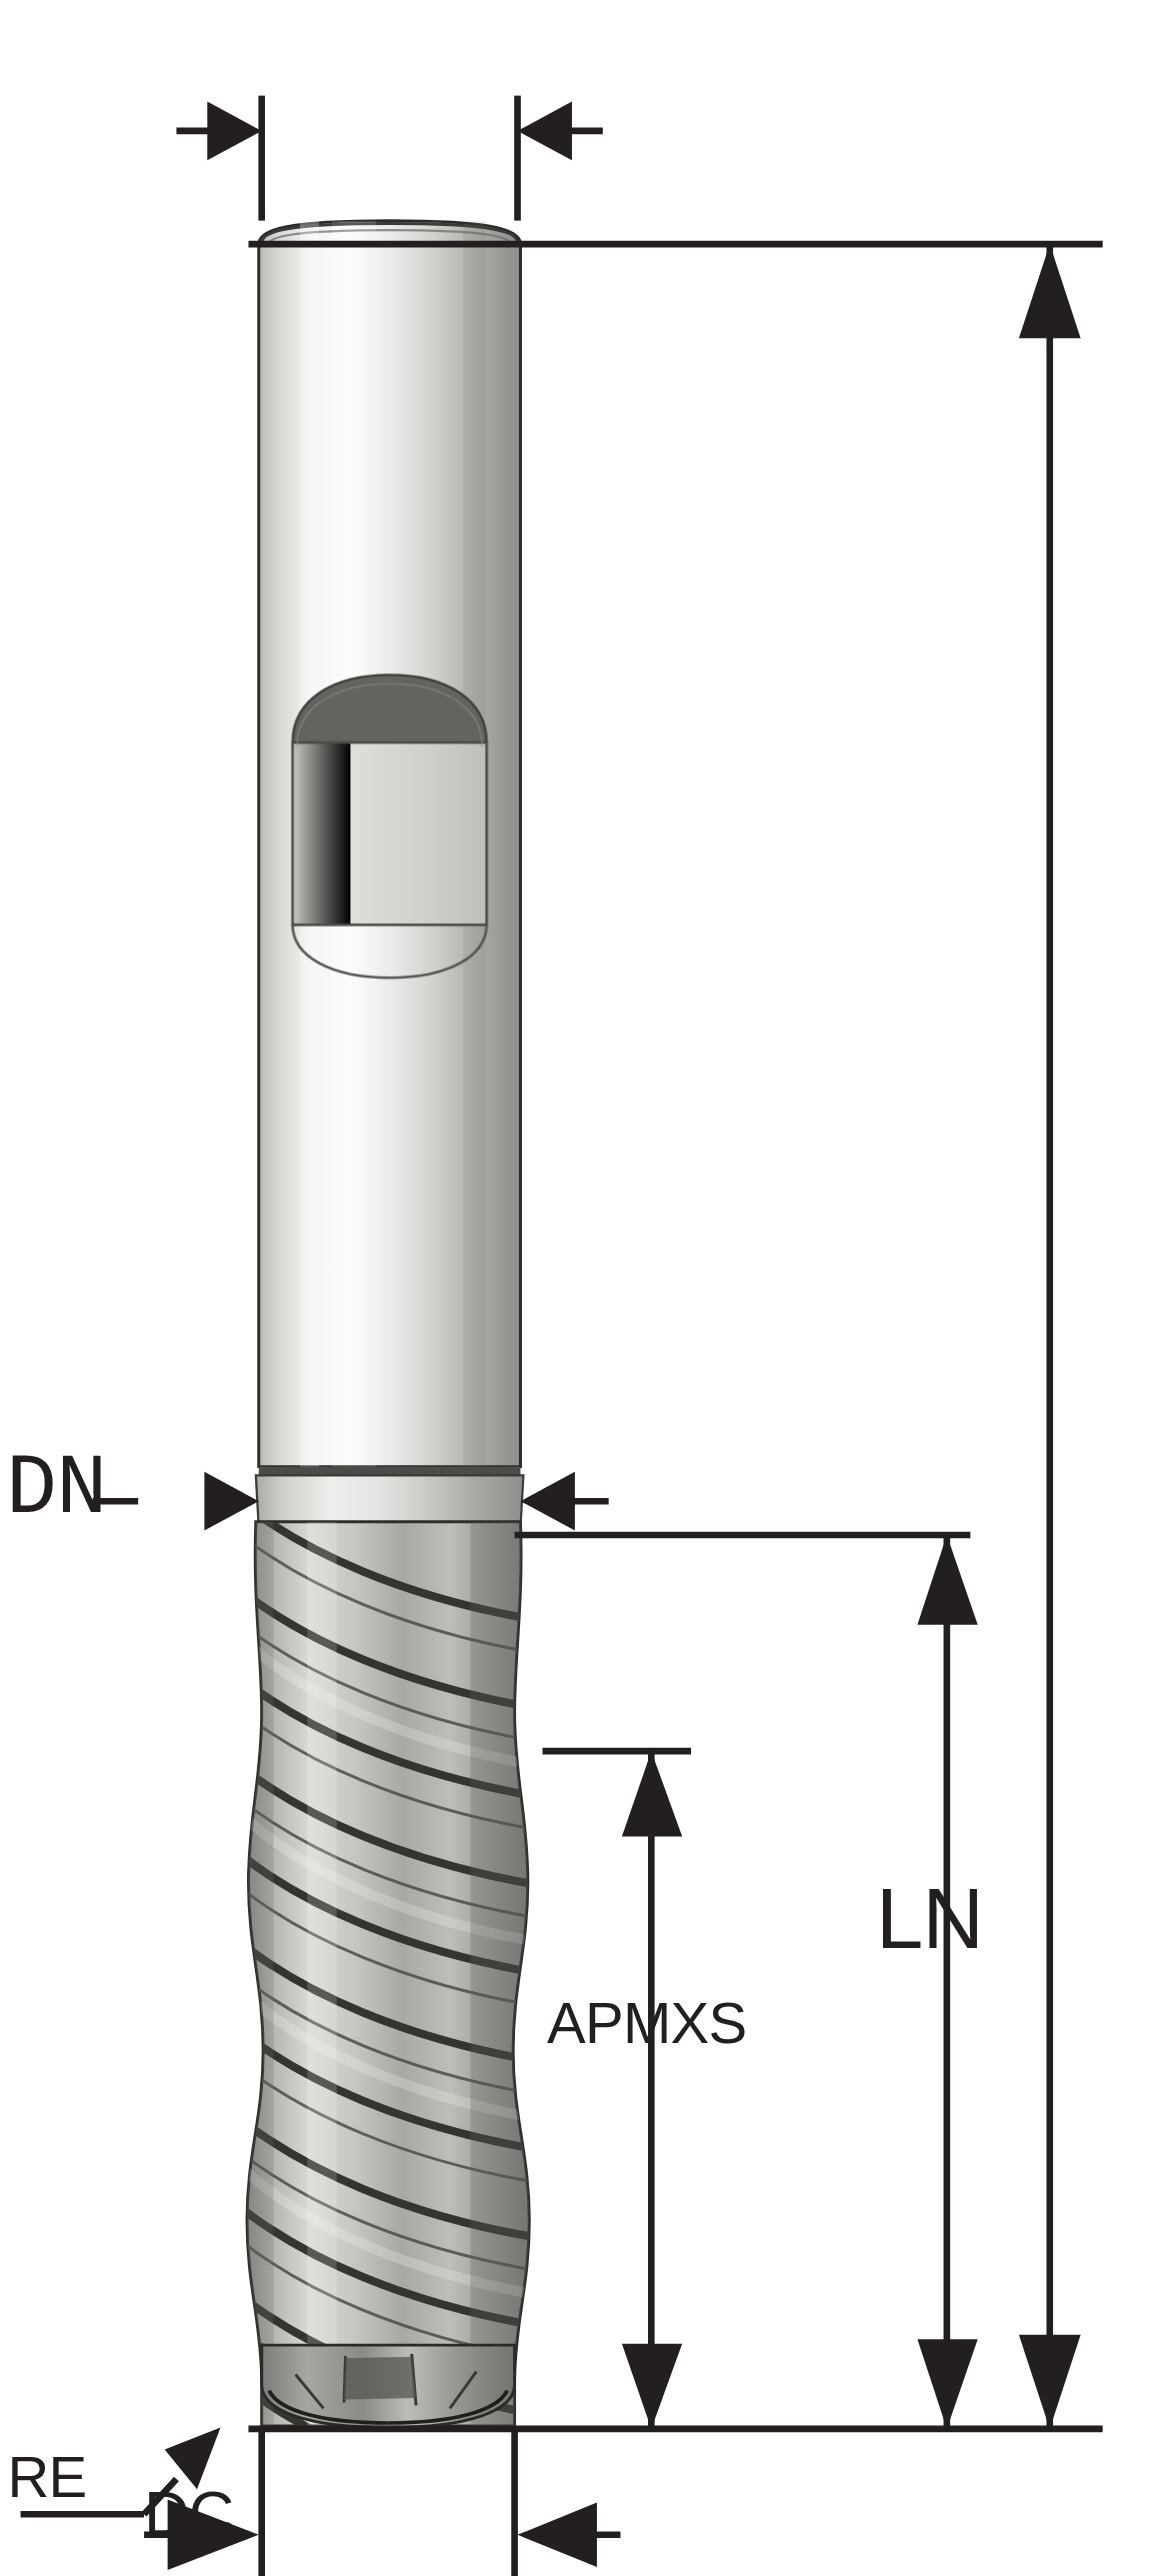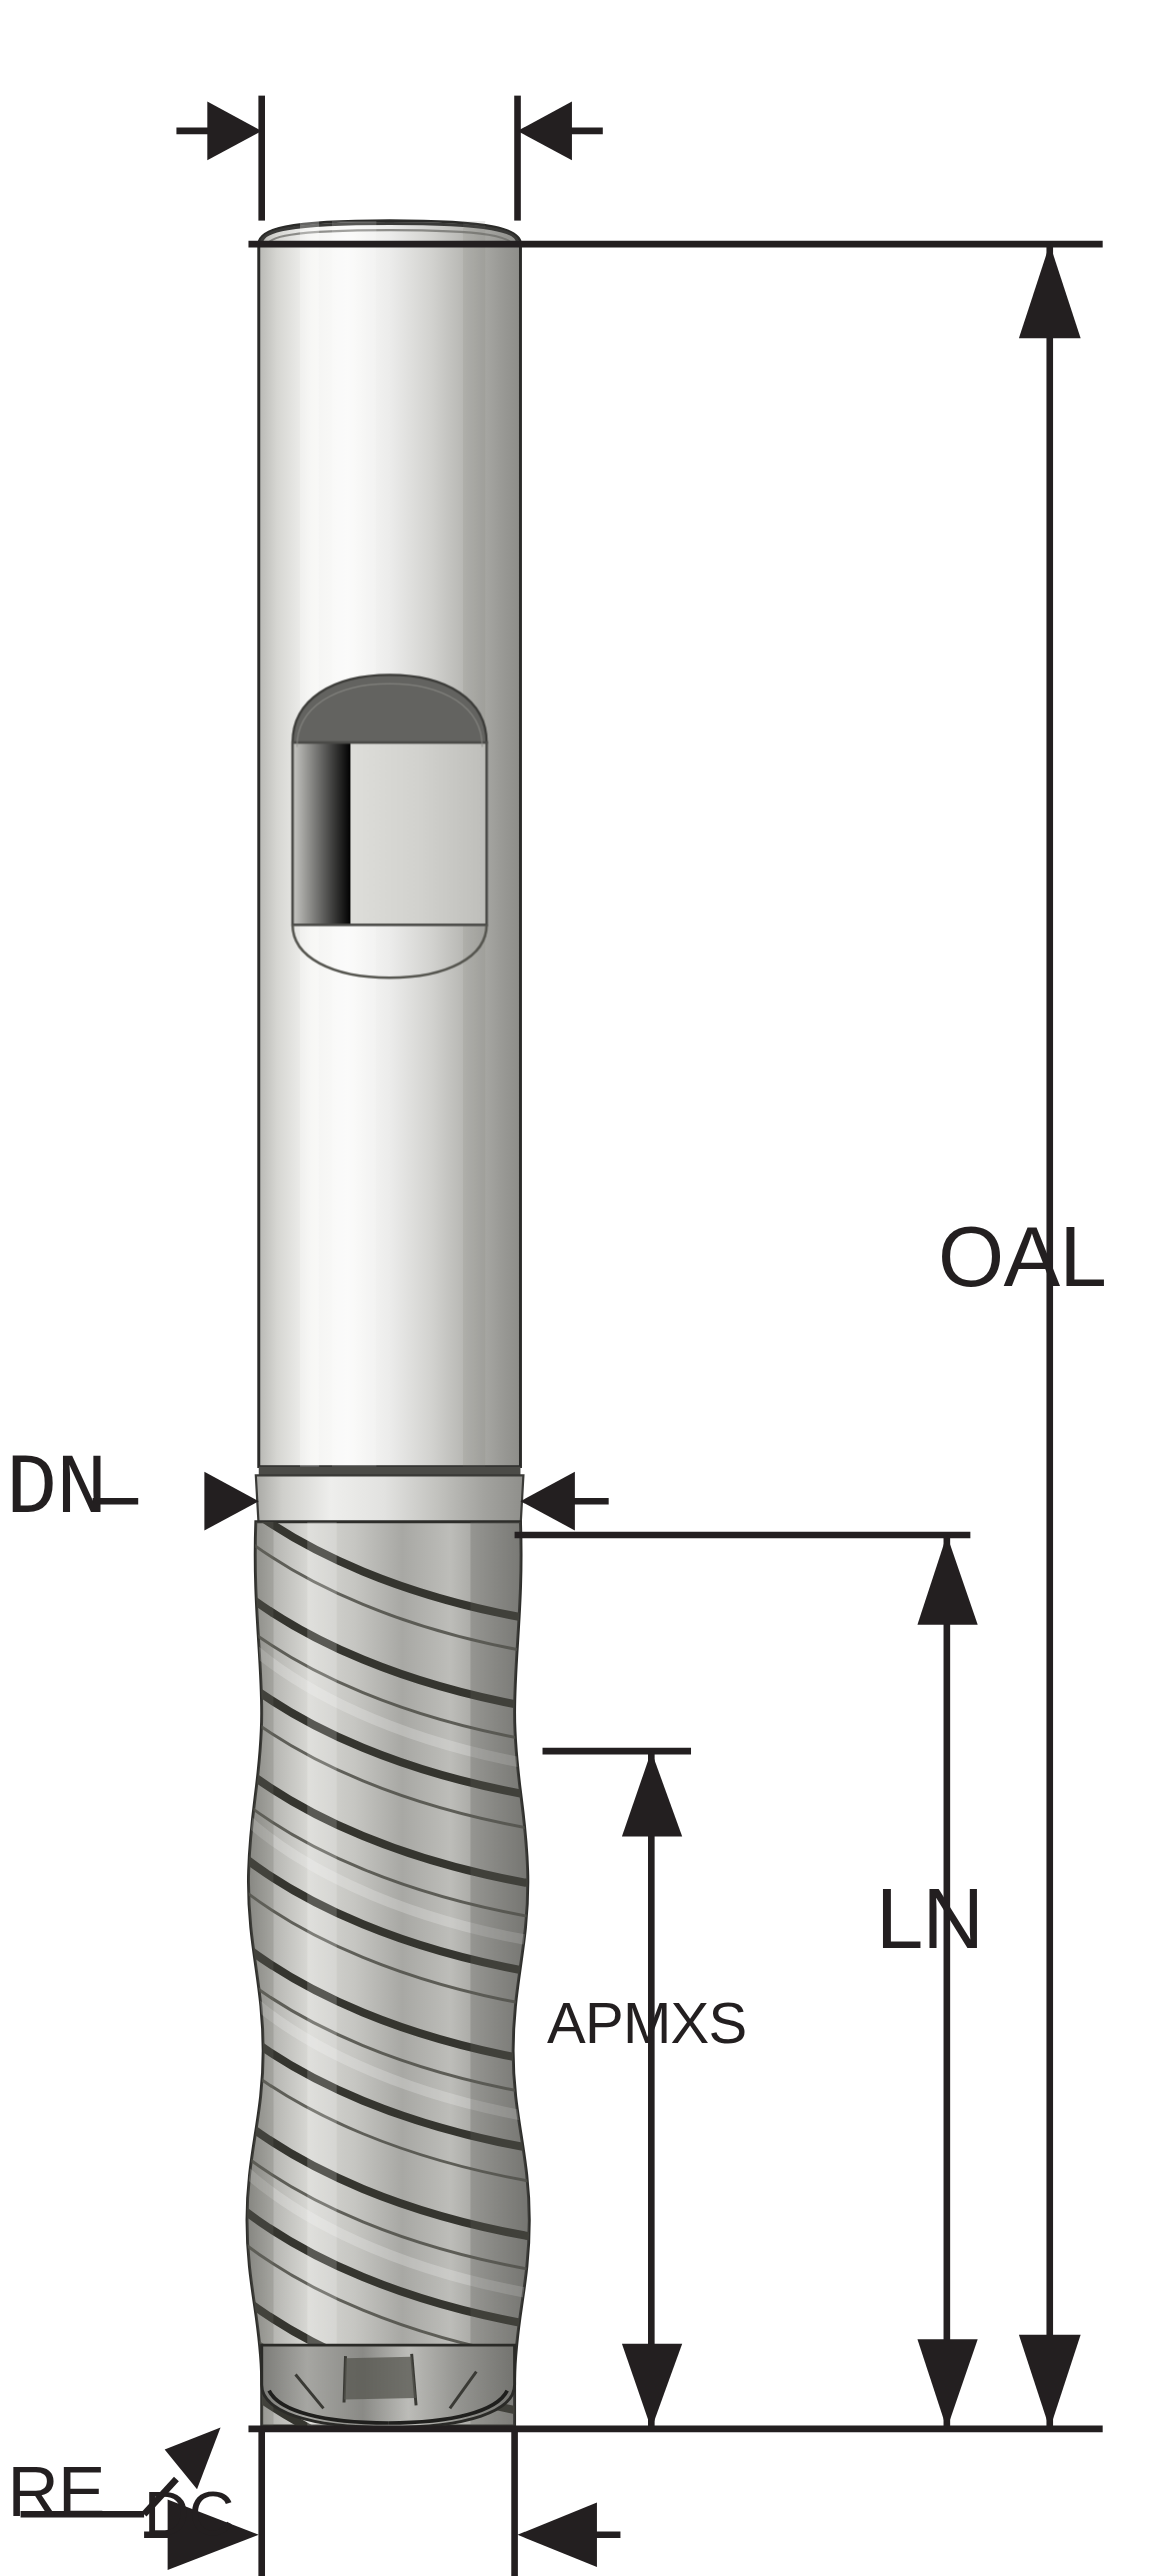--- a/index.html
+++ b/index.html
@@ -32,21 +32,21 @@
     font-weight: 400;
     line-height: 1;
     white-space: nowrap;
     letter-spacing: -0.7px;
   }
   #lbl-dmm  { left: 124px;  top: 1.5px;    font-size: 85px; }
   #lbl-oal  { left: 938px; top: 1214px; font-size: 85px; }
   #lbl-dn   { left: 5.9px;    top: 1447px; font-size: 85px; font-family: Liberation Mono, monospace; }
   #lbl-ln   { left: 876px; top: 1876px; font-size: 85px; text-align: center; }
   #lbl-apmxs{ left: 547px;  top: 1994px; font-size: 58px; }
-  #lbl-re   { left: 7.4px;   top: 2448px; font-size: 71px; margin-top: 8px; }
+  #lbl-re   { left: 7.4px;   top: 2448px; font-size: 58px; }
   #lbl-dc   { left: 144px;  top: 2482px; font-size: 63px; }
 </style>
 </head>
 <body>
 
 <div id="stage">
 
   <svg id="svgroot" viewBox="0 0 1563 3504" xmlns="http://www.w3.org/2000/svg">
     <defs>
 
@@ -266,21 +266,20 @@
       <line x1="700" y1="3304" x2="700" y2="3504"></line>
 
       <line x1="196" y1="3448" x2="250" y2="3448"></line>
       <line x1="790" y1="3448" x2="844" y2="3448"></line>
       <polygon points="352,3448 228,3400 228,3496" stroke="none"></polygon>
       <polygon points="704,3448 812,3404 812,3492" stroke="none"></polygon>
     </g>
   </svg>
 
 
-  <div class="dimlabel" id="lbl-oal">OAL</div>
 
   <div class="dimlabel" id="lbl-dn">DN</div>
 
   <div class="dimlabel" id="lbl-ln">LN</div>
 
   <div class="dimlabel" id="lbl-apmxs">APMXS</div>
 
   <div class="dimlabel" id="lbl-re">RE</div>
 
   <div class="dimlabel" id="lbl-dc">DC</div>

